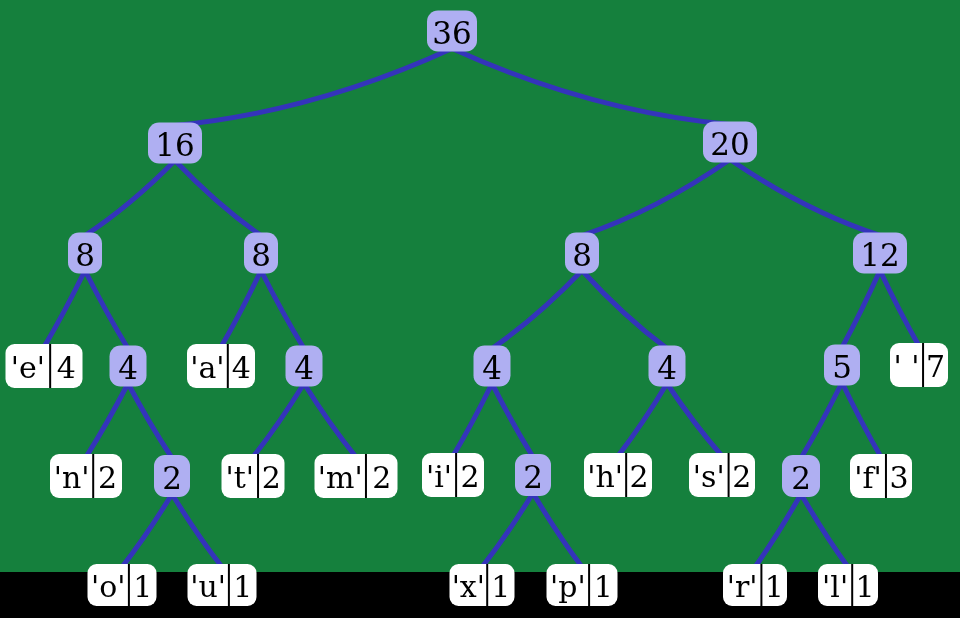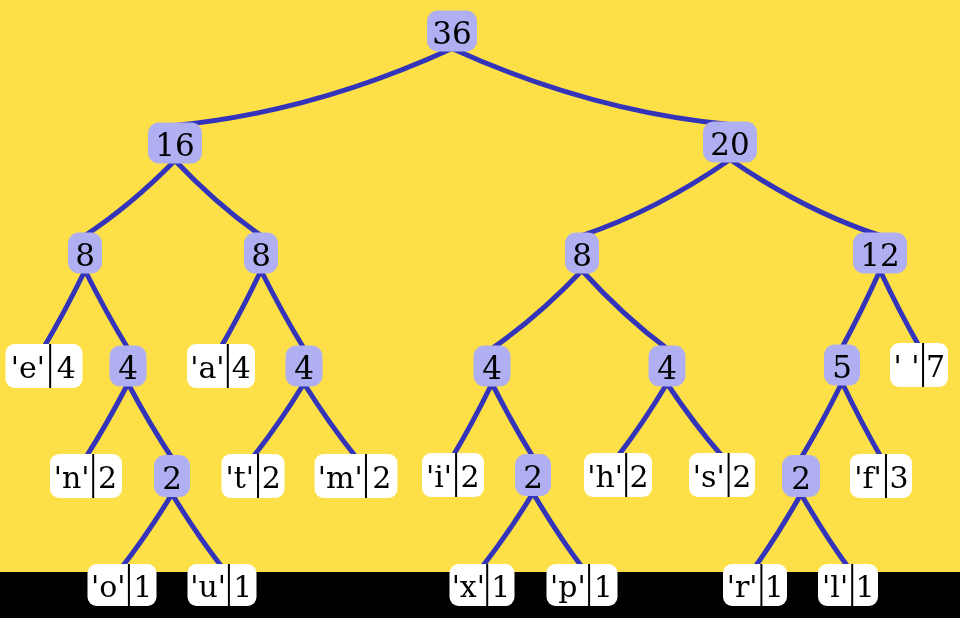--- a/index.html
+++ b/index.html
@@ -8,21 +8,21 @@
     width: 960px;
     height: 618px;
     background: #000000;
     overflow: hidden;
     font-family: "DejaVu Serif", "Liberation Serif", serif;
   }
   .stage {
     position: relative;
     width: 960px;
     height: 572px;
-    background: #fde047;
+    background: #15803d;
   }
   svg { display: block; }
   text {
     font-family: "DejaVu Serif", "Liberation Serif", serif;
     fill: #000000;
   }
 </style>
 </head>
 <body>
 

